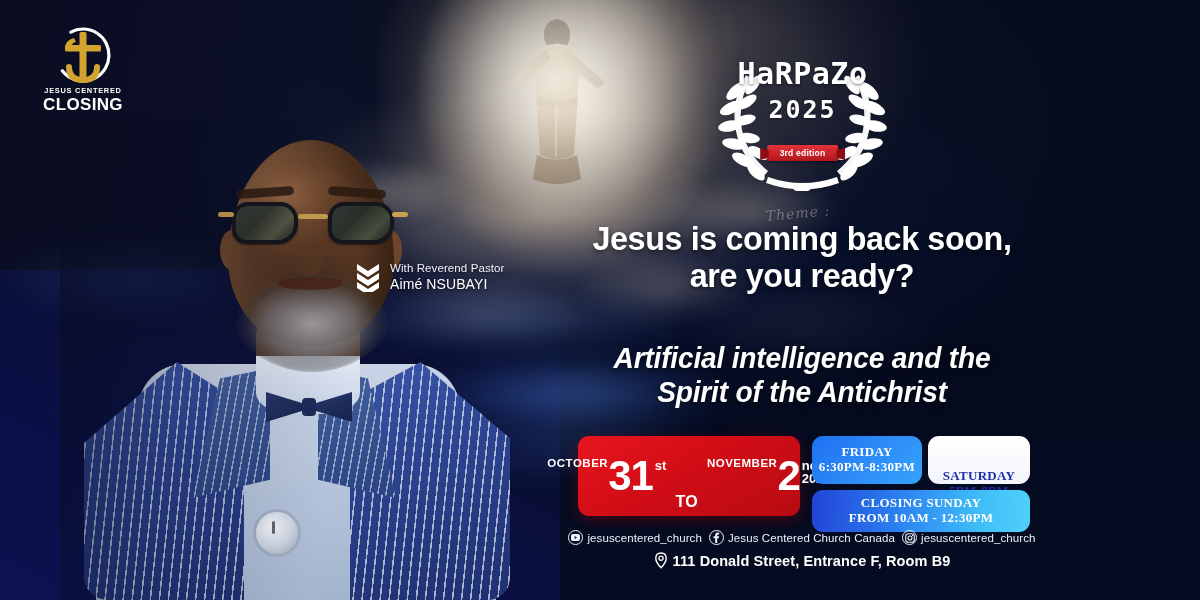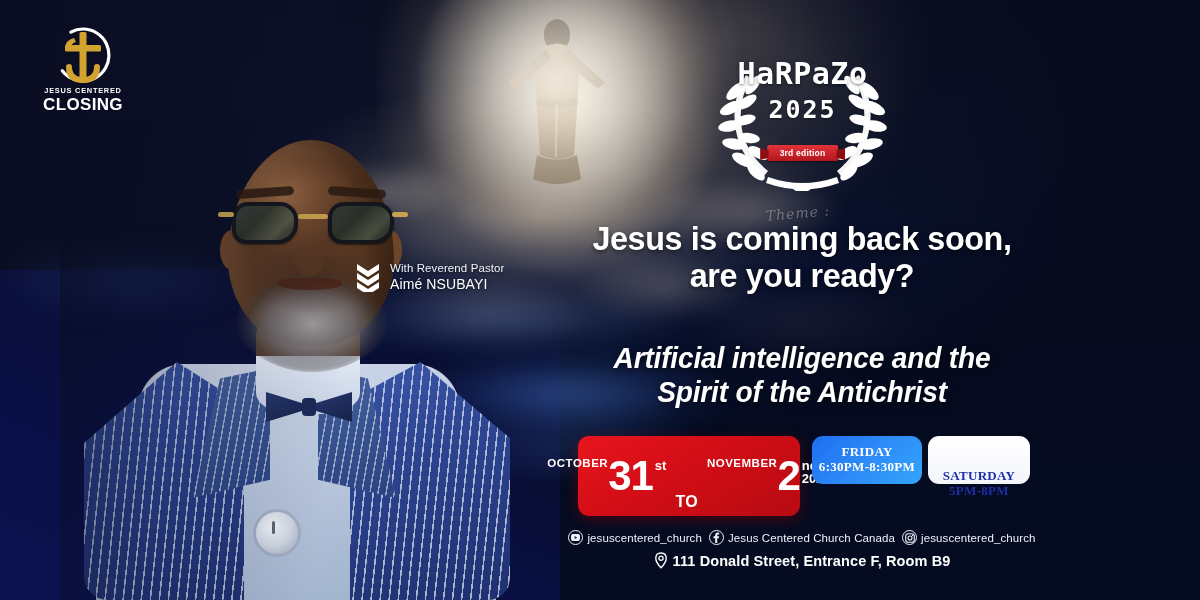--- a/index.html
+++ b/index.html
@@ -482,20 +482,24 @@
   </div>
 
   <div class="pill pill-friday">
     <div class="l1">FRIDAY</div>
     <div class="l2">6:30PM-8:30PM</div>
   </div>
   <div class="pill pill-saturday">
     <div class="l1">SATURDAY</div>
     <div class="l2">5PM-8PM</div>
   </div>
+  <div class="pill pill-sunday">
+    <div class="l1">CLOSING SUNDAY</div>
+    <div class="l2">FROM 10AM - 12:30PM</div>
+  </div>
 
   <div class="social">
     <div class="grp">
       <span class="ic-circle">
         <svg width="9" height="7" viewBox="0 0 9 7">
             <rect x="0" y="0" width="9" height="7" rx="2" fill="#eef2fb"></rect>
             <path d="M3.6 1.9 L6.2 3.5 L3.6 5.1 Z" fill="#0c1440"></path>
           </svg>
       </span>
       <span>jesuscentered_church</span>

